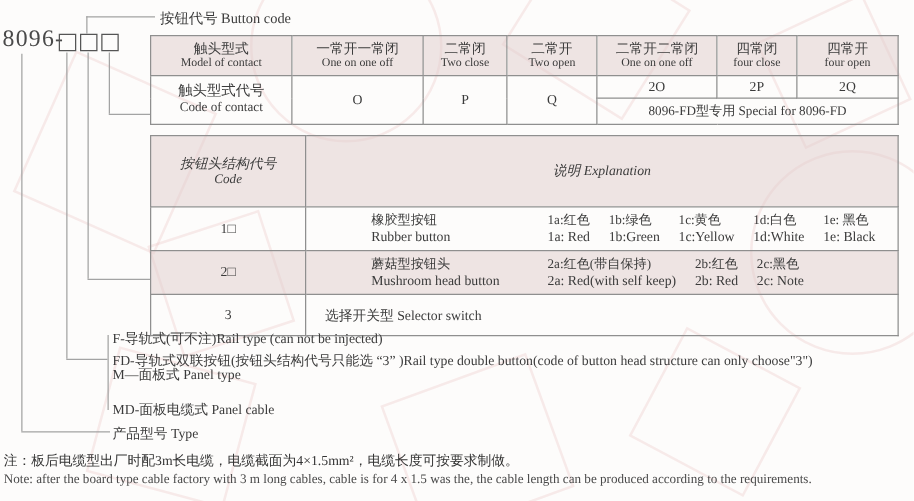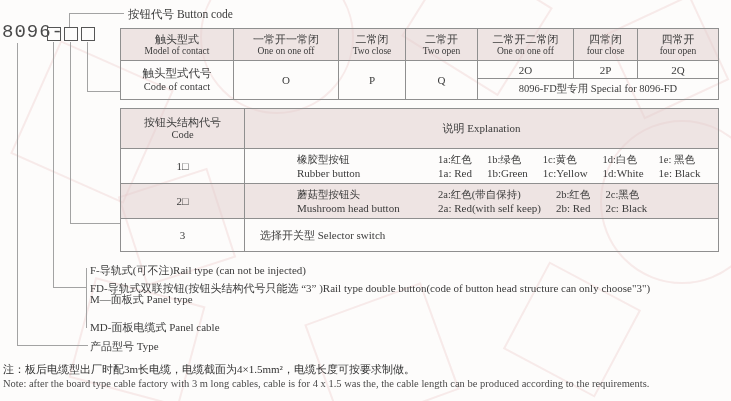--- a/index.html
+++ b/index.html
@@ -13,21 +13,21 @@
   .wm {position:absolute; border:2px solid rgba(236,193,193,0.30); pointer-events:none;}
   .wm.round {border-radius:50%;}
 
   
   .hline,.vline {position:absolute; background:#a3a3a3;}
   .hline {height:1px;}
   .vline {width:1px;}
 
   .code-prefix {
     position:absolute; left:2px; top:21px;
-    font-family:Liberation Mono, monospace;
+    font-family:Liberation Serif, serif;
     font-size:19px; letter-spacing:1px; color:#4a4a4a;
   }
   .code-box {
     position:absolute; top:27px; width:12px; height:12px;
     border:1.5px solid #555; background:transparent;
   }
   .top-label {position:absolute; left:128px; top:7px; font-size:11.5px; color:#3b3b3b; white-space:nowrap;}
 
   table {position:absolute; border-collapse:collapse; table-layout:fixed; width:598px;}
   td {border:1px solid #8f8f8f; text-align:center; vertical-align:middle; padding:0; overflow:hidden;}
@@ -147,21 +147,21 @@
     </tr>
   </tbody>
     </table>
 
   <table style="left:120px;top:108px;">
     <colgroup>
       <col style="width:124px">
         <col style="width:474px">
     </colgroup>
     <tbody>
-        <tr style="height:40px;">
+        <tr style="height:57px;font-style:italic;">
       <td class="shaded">
         <span class="zh">按钮头结构代号</span>
         <span class="en-lg">Code</span>
       </td>
       <td class="shaded">
         <span class="zh">说明 Explanation</span>
       </td>
     </tr>
     <tr style="height:35px;">
       <td class="code-val">1□</td>
@@ -205,21 +205,21 @@
           <span class="exp-item">
             <span class="exp-zh">2a:红色(带自保持)</span>
             <span class="exp-en">2a: Red(with self keep)</span>
           </span>
           <span class="exp-item">
             <span class="exp-zh">2b:红色</span>
             <span class="exp-en">2b: Red</span>
           </span>
           <span class="exp-item">
             <span class="exp-zh">2c:黑色</span>
-            <span class="exp-en">2c: Black</span>
+            <span class="exp-en">2c: Note</span>
           </span>
         </div>
       </td>
     </tr>
     <tr style="height:33px;">
       <td class="code-val">3</td>
       <td class="single-line">选择开关型 Selector  switch</td>
     </tr>
   </tbody>
     </table>

